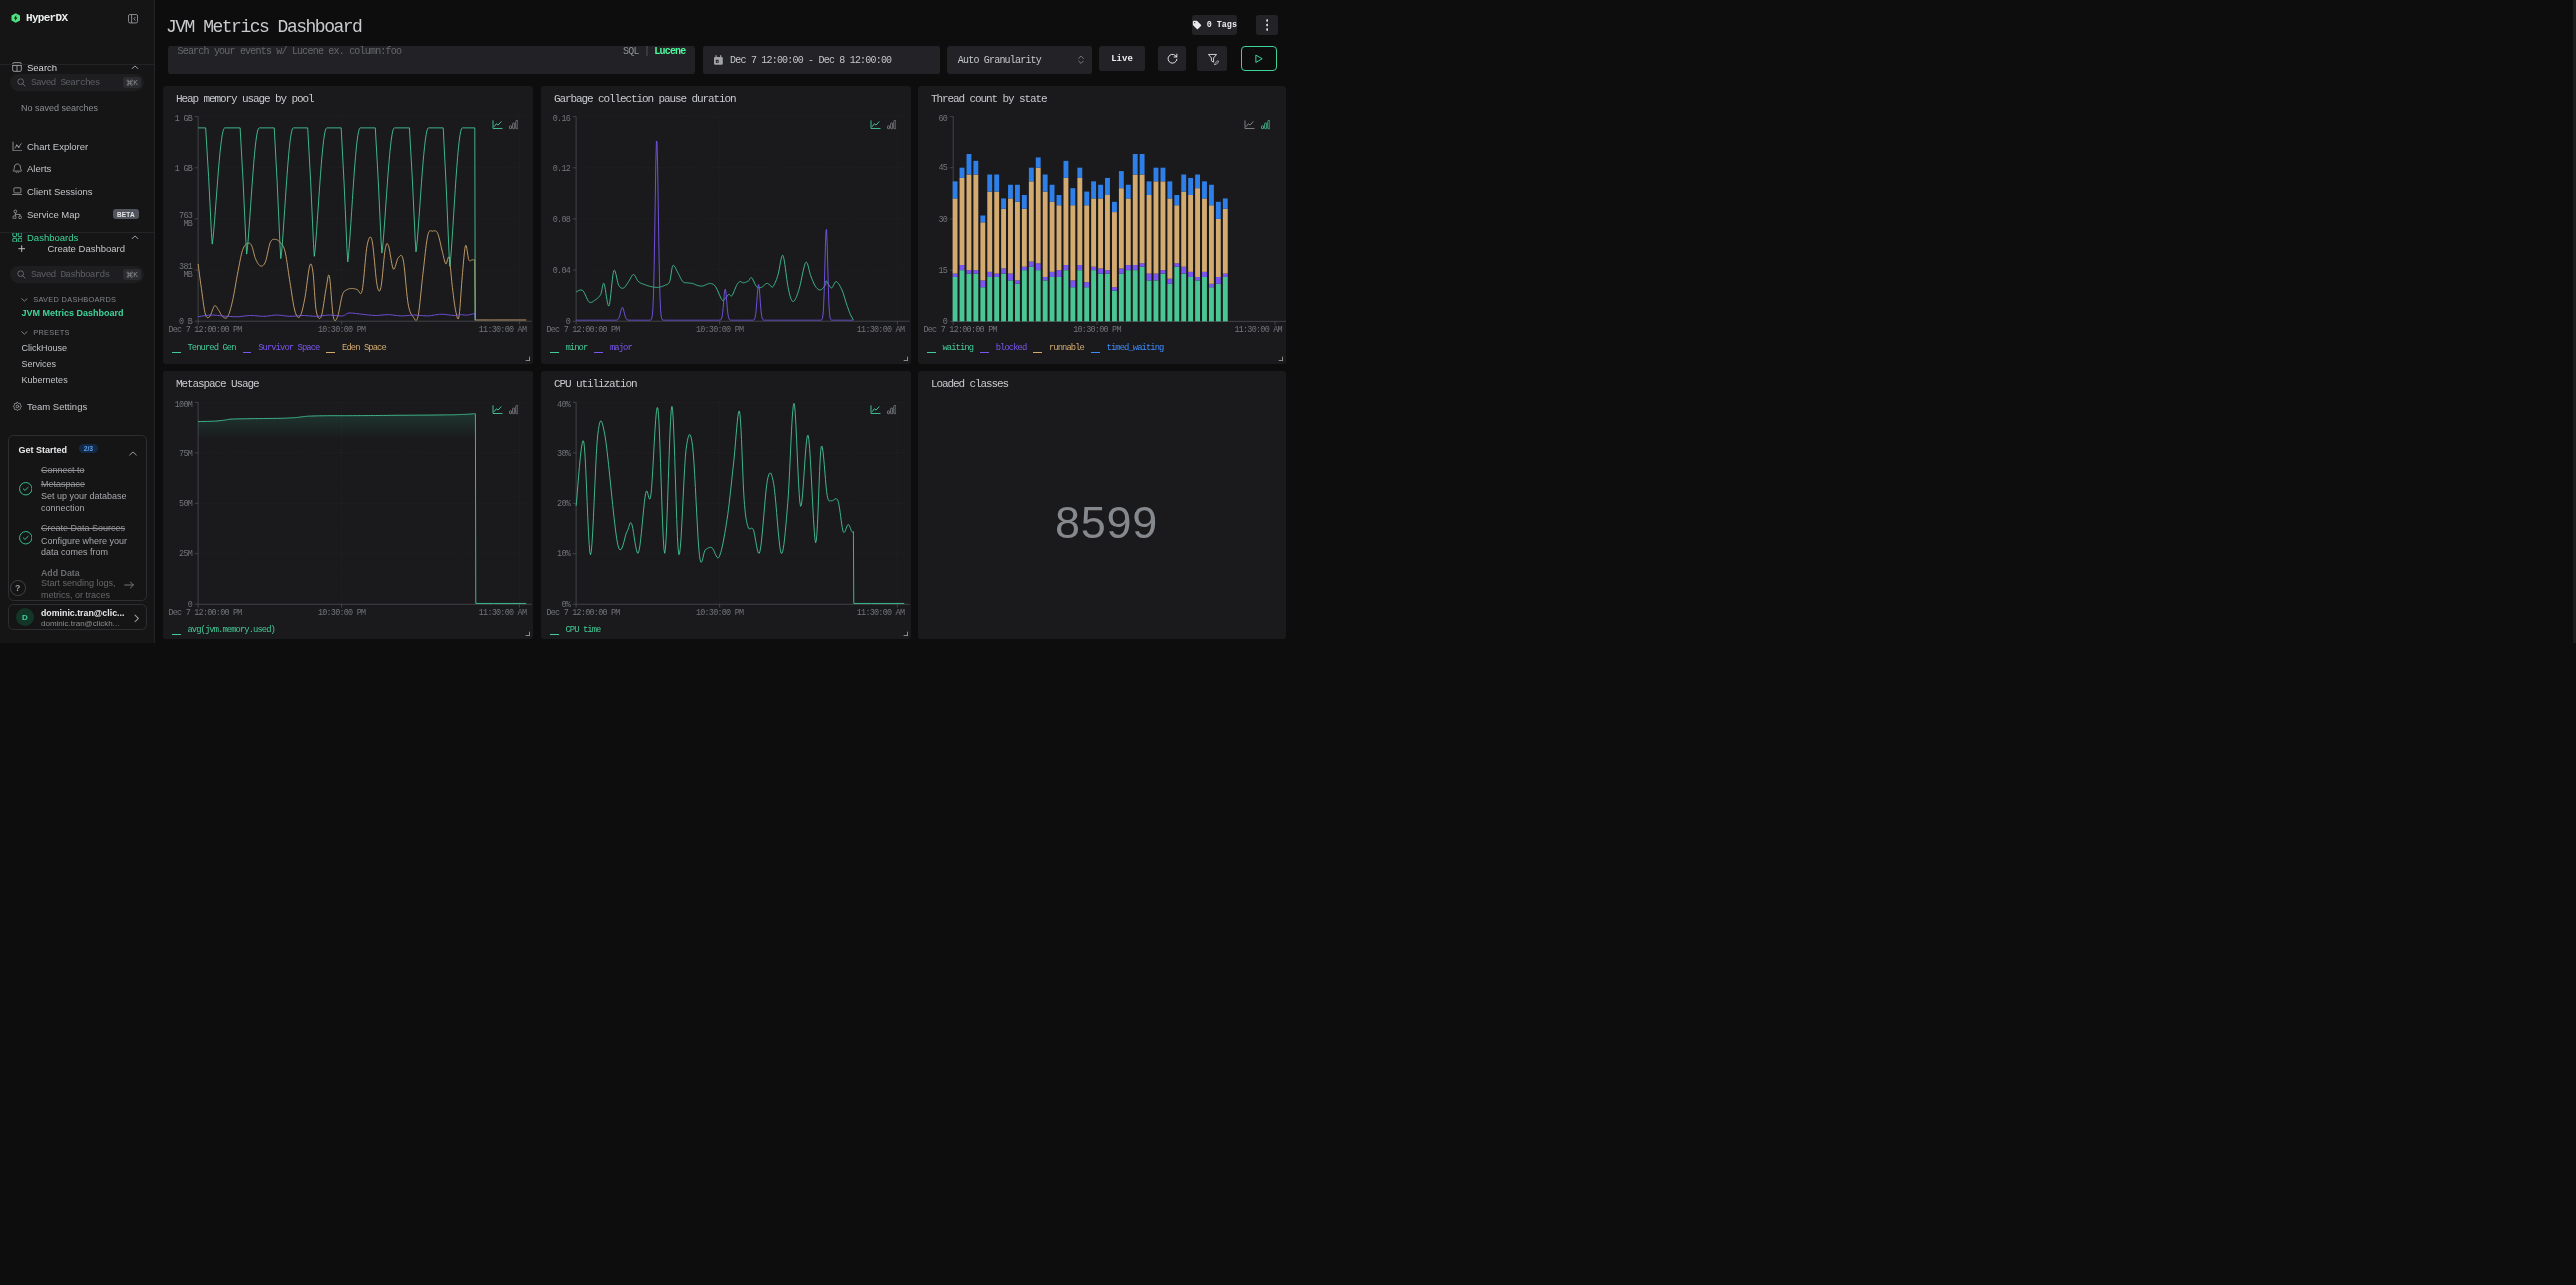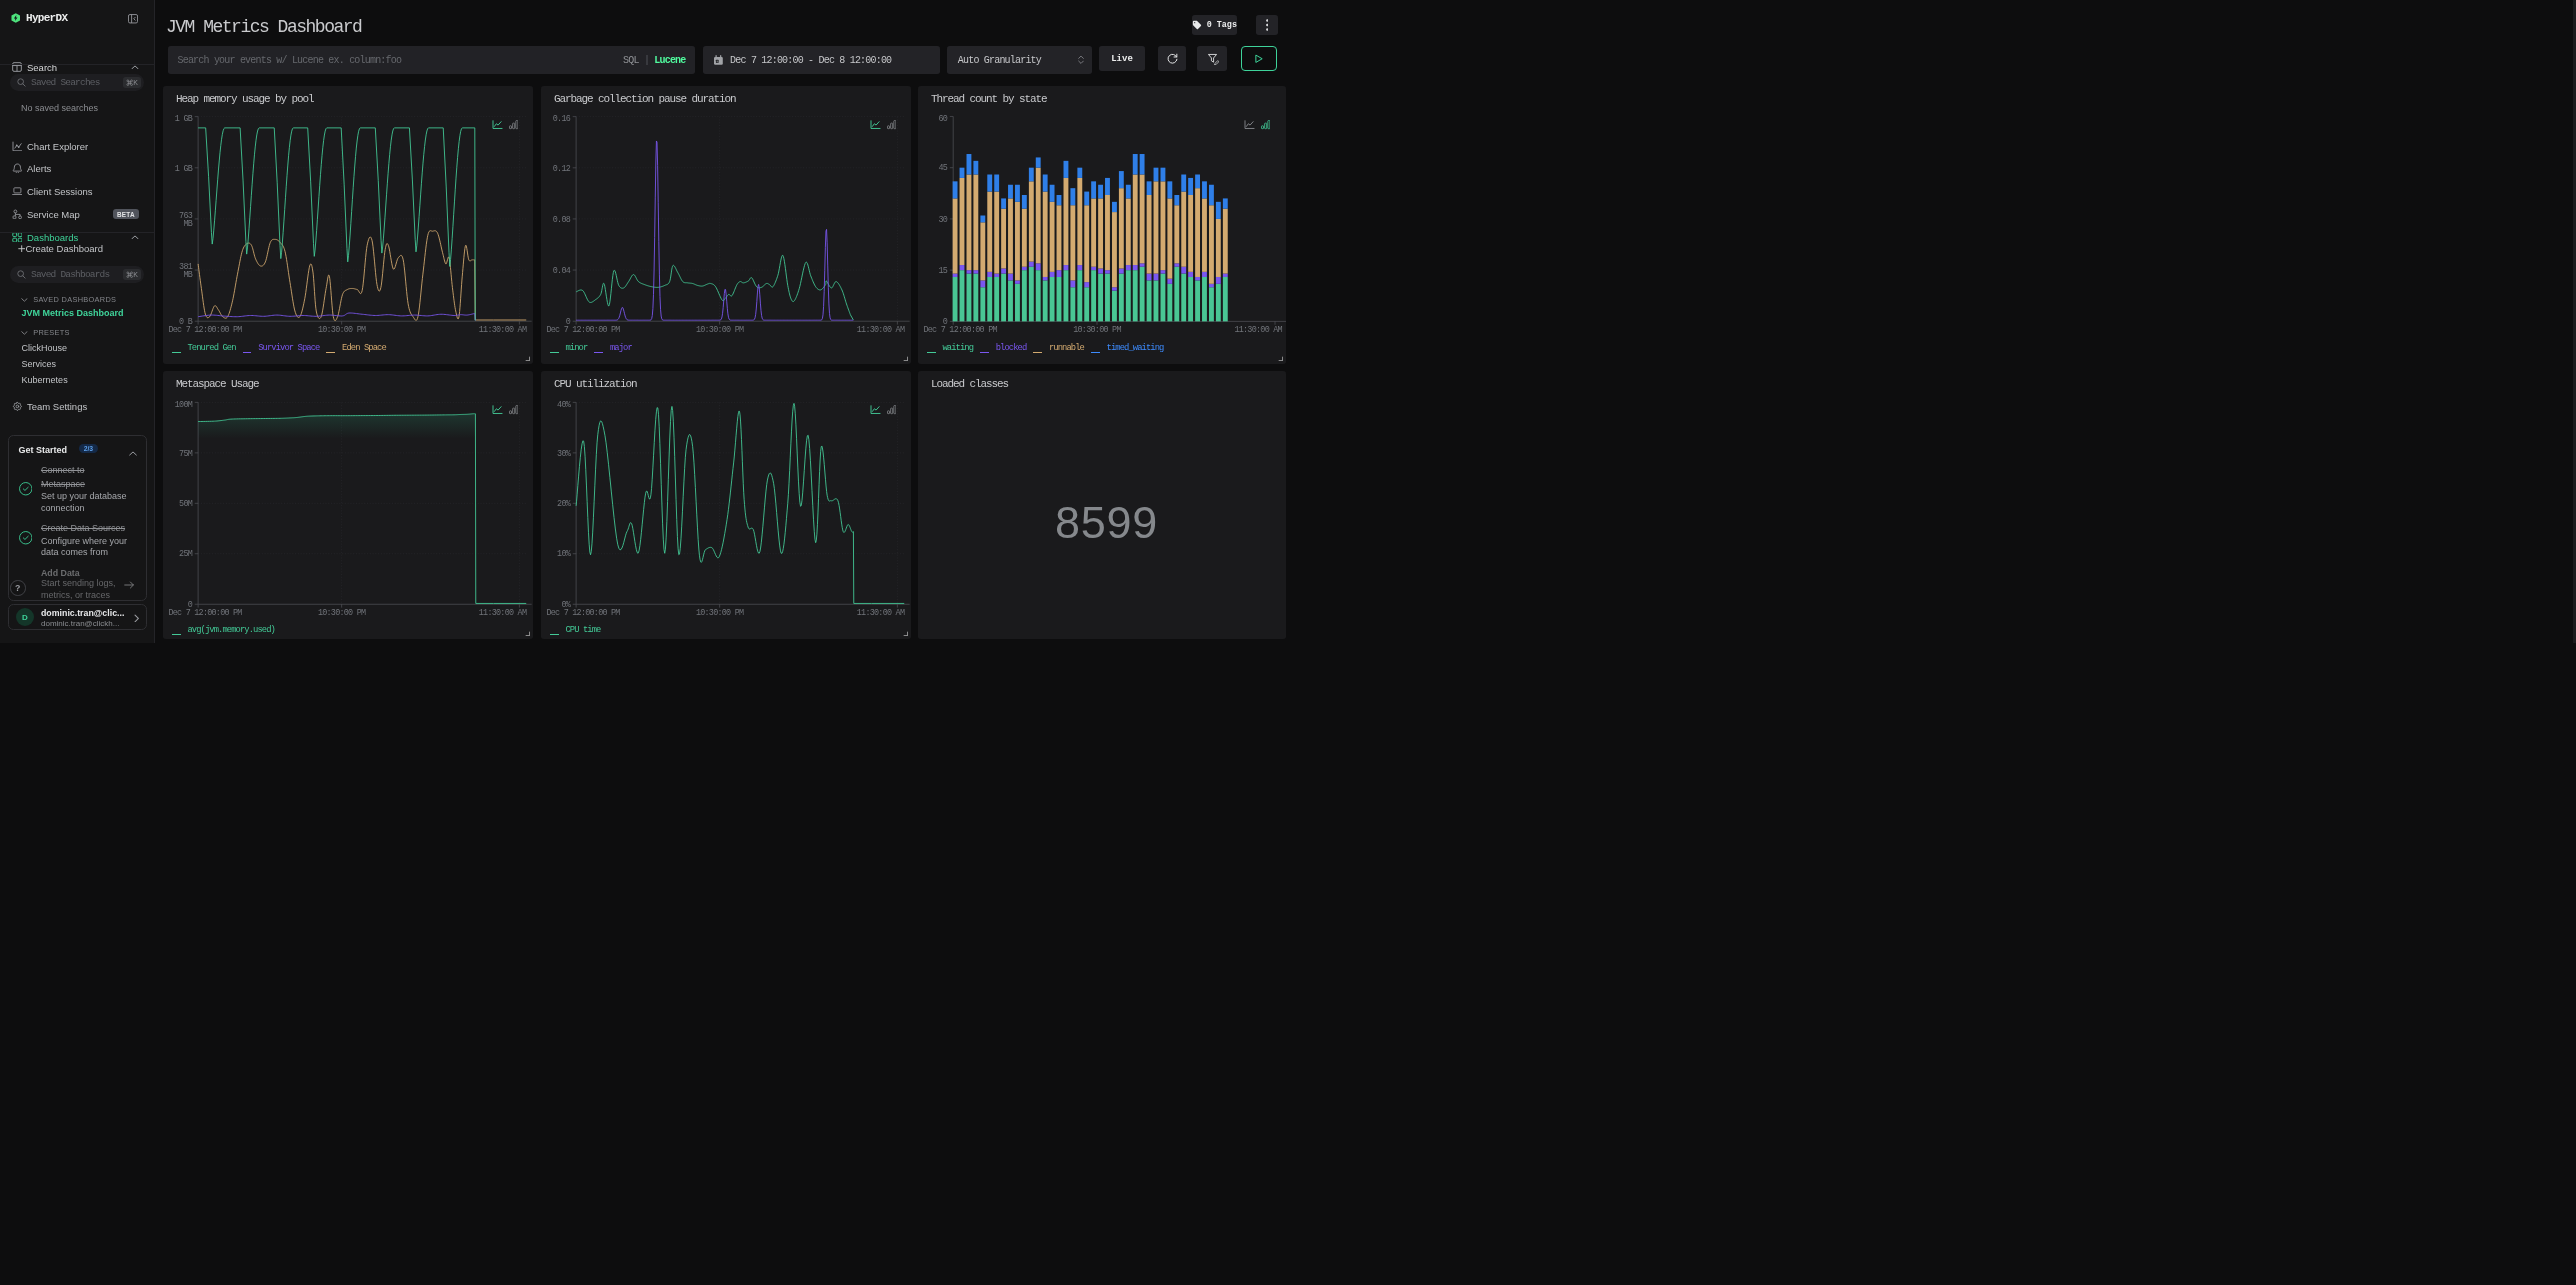--- a/index.html
+++ b/index.html
@@ -133,21 +133,21 @@
       </span>
       <span class="lbl" style="color:#3fd49a">Dashboards</span>
     <span class="rgt">
         <svg width="8" height="4.7" viewBox="0 0 12 7" fill="none">
           <path d="M1 6 L6 1.4 L11 6" stroke="#9b9da2" stroke-width="1.5" stroke-linecap="round" stroke-linejoin="round"></path>
         </svg>
       </span>
     </div>
   <div style="position:absolute;left:0;top:232px;width:155px;border-top:0.7px solid #232327"></div>
 
-  <div style="position:absolute;left:18px;top:243px;display:flex;align-items:center;gap:0">
+  <div style="position:absolute;left:18px;top:243px;display:flex;align-items:center;gap:22px">
     <svg width="7.4" height="7.4" viewBox="0 0 11 11">
         <path d="M5.5 0.5 V10.5 M0.5 5.5 H10.5" stroke="#c3c5c8" stroke-width="1.4"></path>
       </svg>
     <span style="font-size:9.5px;color:#c3c5c8">Create Dashboard</span>
     </div>
 
   <div class="pill" style="top:266px">
       <span style="margin-left:6.8px;display:flex">
         <svg width="8.8" height="8.8" viewBox="0 0 13 13" fill="none">
           <circle cx="5.4" cy="5.4" r="4.2" stroke="#6a6c70" stroke-width="1.4"></circle>
@@ -240,21 +240,21 @@
     <span class="mono" style="font-size:8.4px;font-weight:bold;color:#eceded">0 Tags</span>
   </div>
 <div class="hdr-btn" style="left:1256px;top:15px;width:22px;height:20px">
     <svg width="2.7" height="12" viewBox="0 0 4 18">
       <circle cx="2" cy="2.2" r="1.9" fill="#d6d7d9"></circle>
       <circle cx="2" cy="9" r="1.9" fill="#d6d7d9"></circle>
       <circle cx="2" cy="15.8" r="1.9" fill="#d6d7d9"></circle>
     </svg>
   </div>
 
-<div style="position:absolute;left:168px;top:46px;width:527px;height:28px;background:#222226;border-radius:2.7px;display:flex;align-items:center">
+<div style="position:absolute;left:168px;top:46px;width:527px;height:28px;background:#222226;border-radius:2.7px;display:flex;">
   <span class="mono" style="font-size:10px;letter-spacing:-0.8px;color:#66686d;margin-left:9.5px">Search your events w/ Lucene ex. column:foo</span>
   <span class="mono" style="margin-left:auto;margin-right:9.5px;font-size:10px;letter-spacing:-0.8px;color:#909296">SQL <span style="color:#5a5c61">|</span> <span style="color:#50fa9e;font-weight:bold">Lucene</span></span>
 </div>
 
 <div class="hdr-btn" style="left:703px;top:46px;width:237px;height:28px;justify-content:flex-start;gap:6.8px">
   <span style="margin-left:9.5px;display:flex">
       <svg width="10.8" height="10.8" viewBox="0 0 16 16" fill="none">
         <rect x="1.5" y="2.8" width="13" height="11.7" rx="1.8" fill="#a2a4a8"></rect>
         <path d="M4.6 1 V4 M11.4 1 V4" stroke="#a2a4a8" stroke-width="1.8" stroke-linecap="round"></path>
         <rect x="4.3" y="7.2" width="4" height="4.6" rx="0.6" fill="#222326"></rect>

